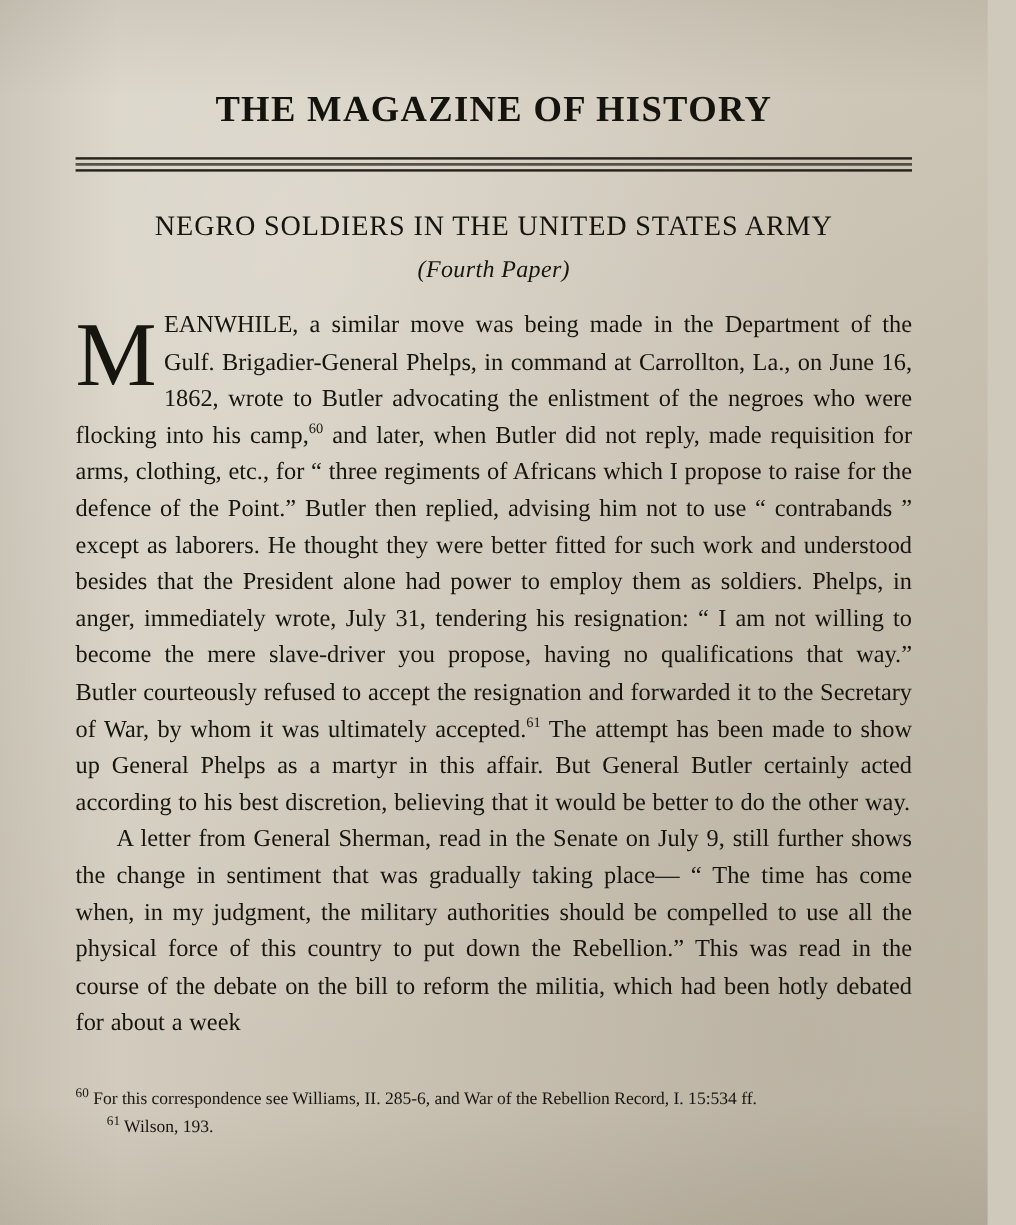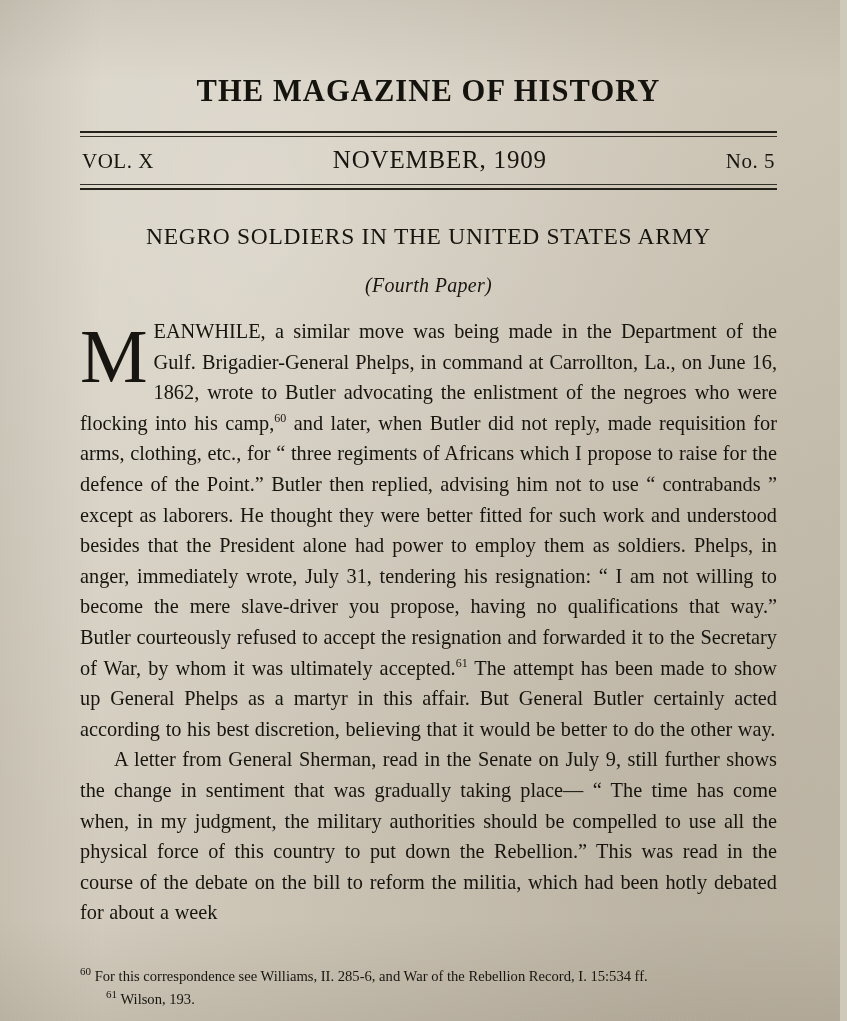--- a/index.html
+++ b/index.html
@@ -15,21 +15,20 @@
     overflow: hidden;
   }
   .page {
     position: relative;
     width: 823px;
     height: 1021px;
     background:
       radial-gradient(ellipse at 30% 20%, rgba(255,255,255,0.22), rgba(255,255,255,0) 60%),
       radial-gradient(ellipse at 80% 85%, rgba(120,110,90,0.18), rgba(120,110,90,0) 65%),
       linear-gradient(105deg, #d9d3c6 0%, #d3ccbe 35%, #cdc5b6 70%, #c6beae 100%);
-    padding-left: 17px;
   }
   .page::after {
     content: "";
     position: absolute;
     inset: 0;
     pointer-events: none;
     background:
       linear-gradient(to right, rgba(90,80,60,0.12), rgba(90,80,60,0) 12%),
       linear-gradient(to bottom, rgba(90,80,60,0.10), rgba(90,80,60,0) 8%),
       linear-gradient(to top, rgba(90,80,60,0.12), rgba(90,80,60,0) 10%);
@@ -90,21 +89,21 @@
     text-align: center;
     font-size: 23.5px;
     letter-spacing: 0.7px;
     margin-top: 33px;
     white-space: nowrap;
   }
   .article-subtitle {
     text-align: center;
     font-size: 20px;
     font-style: italic;
-    margin-top: 24px;
+    margin-top: 11px;
     letter-spacing: 0.3px;
   }
 
   .body-text {
     font-size: 20.3px;
     line-height: 30.6px;
     text-align: justify;
     text-justify: inter-word;
     margin-top: 19px;
     word-spacing: 0.6px;
@@ -154,25 +153,20 @@
 <div class="page">
   <div class="content">
 
     <div class="masthead">
       <div class="journal-title">THE MAGAZINE OF HISTORY</div>
     </div>
 
     <div class="rule rule-top"></div>
     <div class="rule thin rule-mid"></div>
 
-    <div class="issue-line">
-      <div class="issue-vol">VOL. X</div>
-      <div class="issue-date">NOVEMBER, 1909</div>
-      <div class="issue-no">No. 5</div>
-    </div>
 
     <div class="rule thin"></div>
     <div class="rule rule-mid"></div>
 
     <div class="article-title">NEGRO SOLDIERS IN THE UNITED STATES ARMY</div>
     <div class="article-subtitle">(Fourth Paper)</div>
 
     <div class="body-text">
       <p><span class="dropcap">M</span><span>EANWHILE, a similar move was being made in the Department of the Gulf. Brigadier-General Phelps, in command at Carrollton, La., on June 16, 1862, wrote to Butler advocating the enlistment of the negroes who were flocking into his camp,</span><sup class="fn">60</sup><span> and later, when Butler did not reply, made requisition for arms, clothing, etc., for “ three regiments of Africans which I propose to raise for the defence of the Point.”  Butler then replied, advising him not to use “ contrabands ” except as laborers.  He thought they were better fitted for such work and understood besides that the President alone had power to employ them as soldiers.  Phelps, in anger, immediately wrote, July 31, tendering his resignation:  “ I am not willing to become the mere slave-driver you propose, having no qualifications that way.”  Butler courteously refused to accept the resignation and forwarded it to the Secretary of War, by whom it was ultimately accepted.</span><sup class="fn">61</sup><span>  The attempt has been made to show up General Phelps as a martyr in this affair. But General Butler certainly acted according to his best discretion, believing that it would be better to do the other way.</span></p>
       <p class="para-2">A letter from General Sherman, read in the Senate on July 9, still further shows the change in sentiment that was gradually taking place— “ The time has come when, in my judgment, the military authorities should be compelled to use all the physical force of this country to put down the Rebellion.”  This was read in the course of the debate on the bill to reform the militia, which had been hotly debated for about a week</p>

